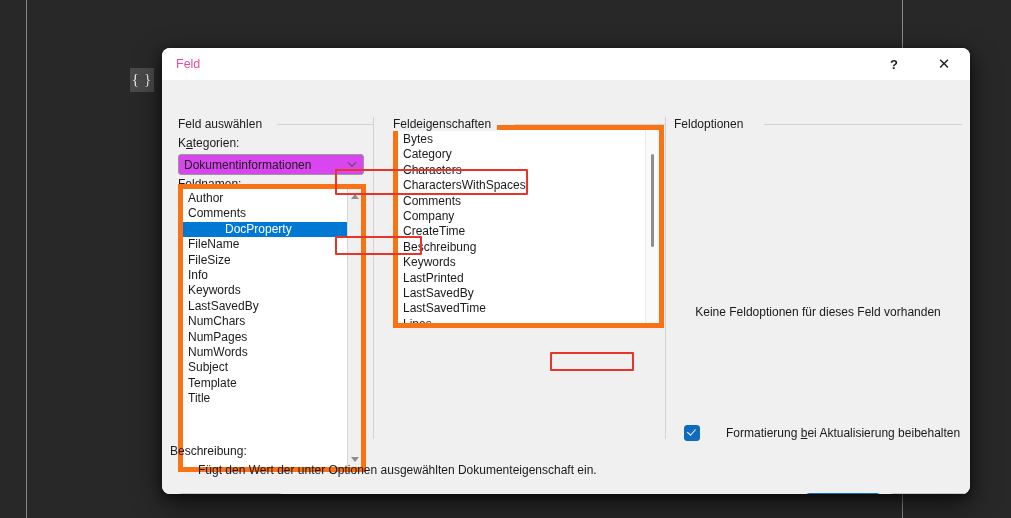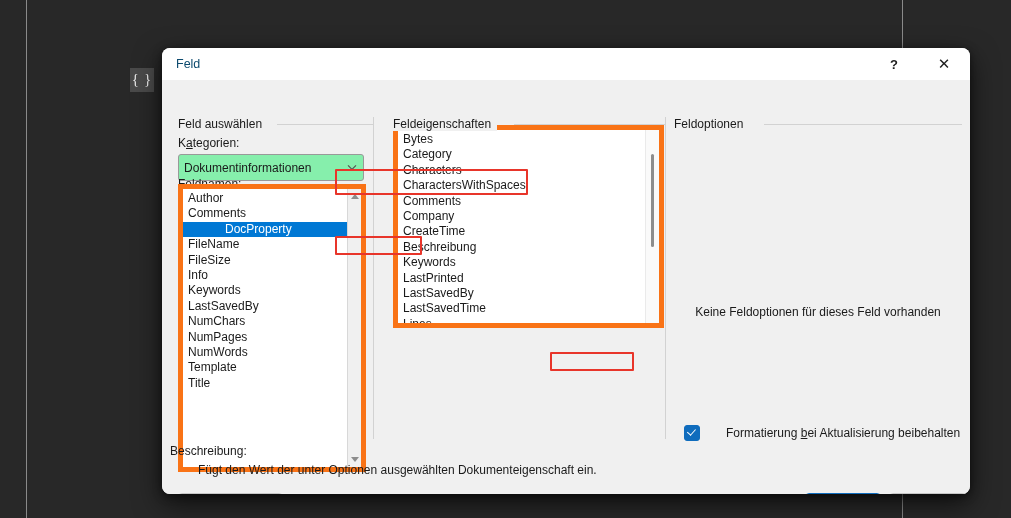--- a/index.html
+++ b/index.html
@@ -61,21 +61,21 @@
   }
   #titlebar {
     height: 32px;
     background: #ffffff;
     display: flex;
     align-items: center;
     position: relative;
   }
   #dialog-title {
     font-size: 12.5px;
-    color: #0c4a6e;
+    color: #ec4899;
     margin-left: 14px;
   }
   .cap-btn {
     position: absolute;
     top: 0;
     width: 44px;
     height: 32px;
     display: flex;
     align-items: center;
     justify-content: center;
@@ -117,22 +117,22 @@
     color: #1a1a1a;
   }
   .sublabel u { text-decoration: underline; }
 
   
   #combo-categories {
     position: absolute;
     left: 16px;
     top: 74px;
     width: 186px;
-    height: 27px;
-    background: #86efac;
+    height: 21px;
+    background: #d946ef;
     border: 1px solid #999999;
     border-radius: 3px;
     display: flex;
     align-items: center;
     box-sizing: border-box;
   }
   #combo-value {
     flex: 1;
     font-size: 12px;
     padding-left: 5px;
@@ -352,20 +352,21 @@
           <div class="list-item">Comments</div>
           <div class="list-item selected">DocProperty</div>
           <div class="list-item">FileName</div>
           <div class="list-item">FileSize</div>
           <div class="list-item">Info</div>
           <div class="list-item">Keywords</div>
           <div class="list-item">LastSavedBy</div>
           <div class="list-item">NumChars</div>
           <div class="list-item">NumPages</div>
           <div class="list-item">NumWords</div>
+          <div class="list-item">Subject</div>
           <div class="list-item">Template</div>
           <div class="list-item">Title</div>
         </div>
       <div class="sb-classic">
         <div class="sb-arrow up">
             <span class="tri up"></span>
           </div>
         <div class="sb-arrow down">
             <span class="tri down"></span>
           </div>

